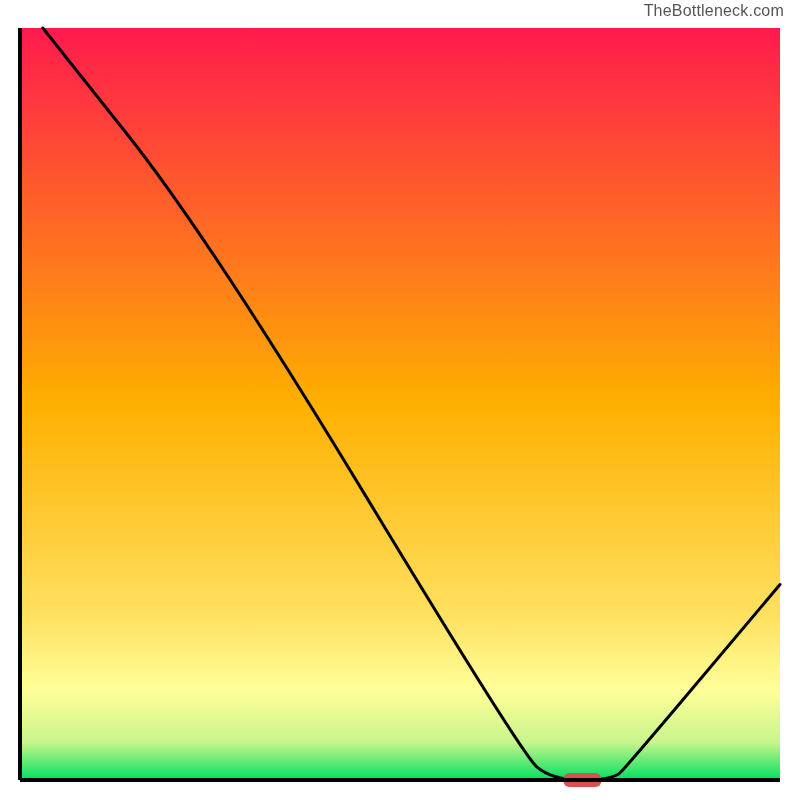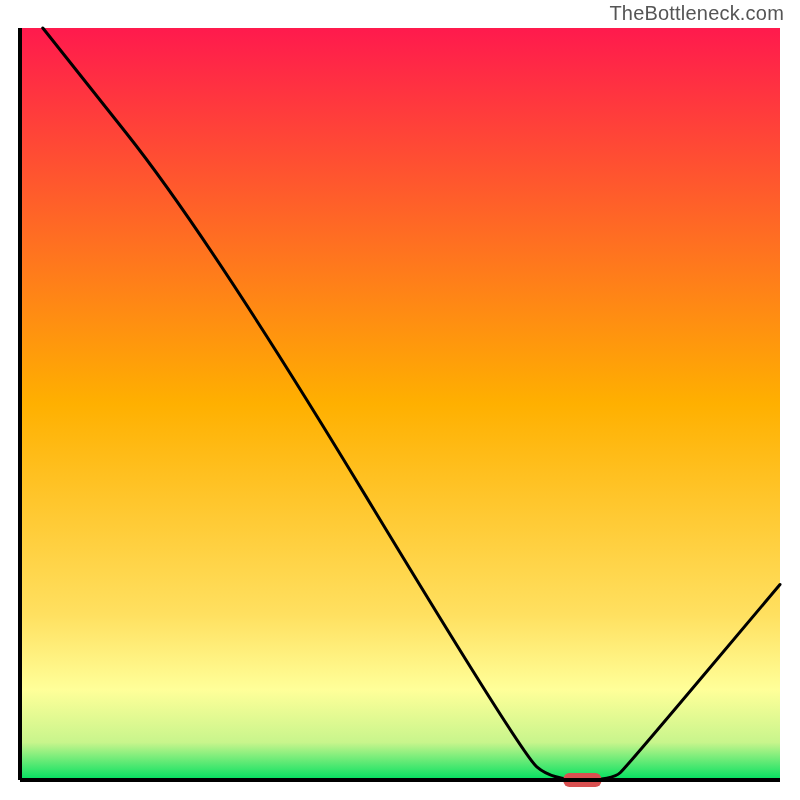--- a/index.html
+++ b/index.html
@@ -12,21 +12,21 @@
   }
   .chart-container {
     position: relative;
     width: 800px;
     height: 800px;
   }
   .watermark {
     position: absolute;
     top: 2px;
     right: 16px;
-    font-size: 20px;
+    font-size: 16px;
     font-weight: 500;
     color: #555555;
     z-index: 10;
     letter-spacing: 0.2px;
   }
   svg {
     display: block;
   }
 </style>
 </head>

